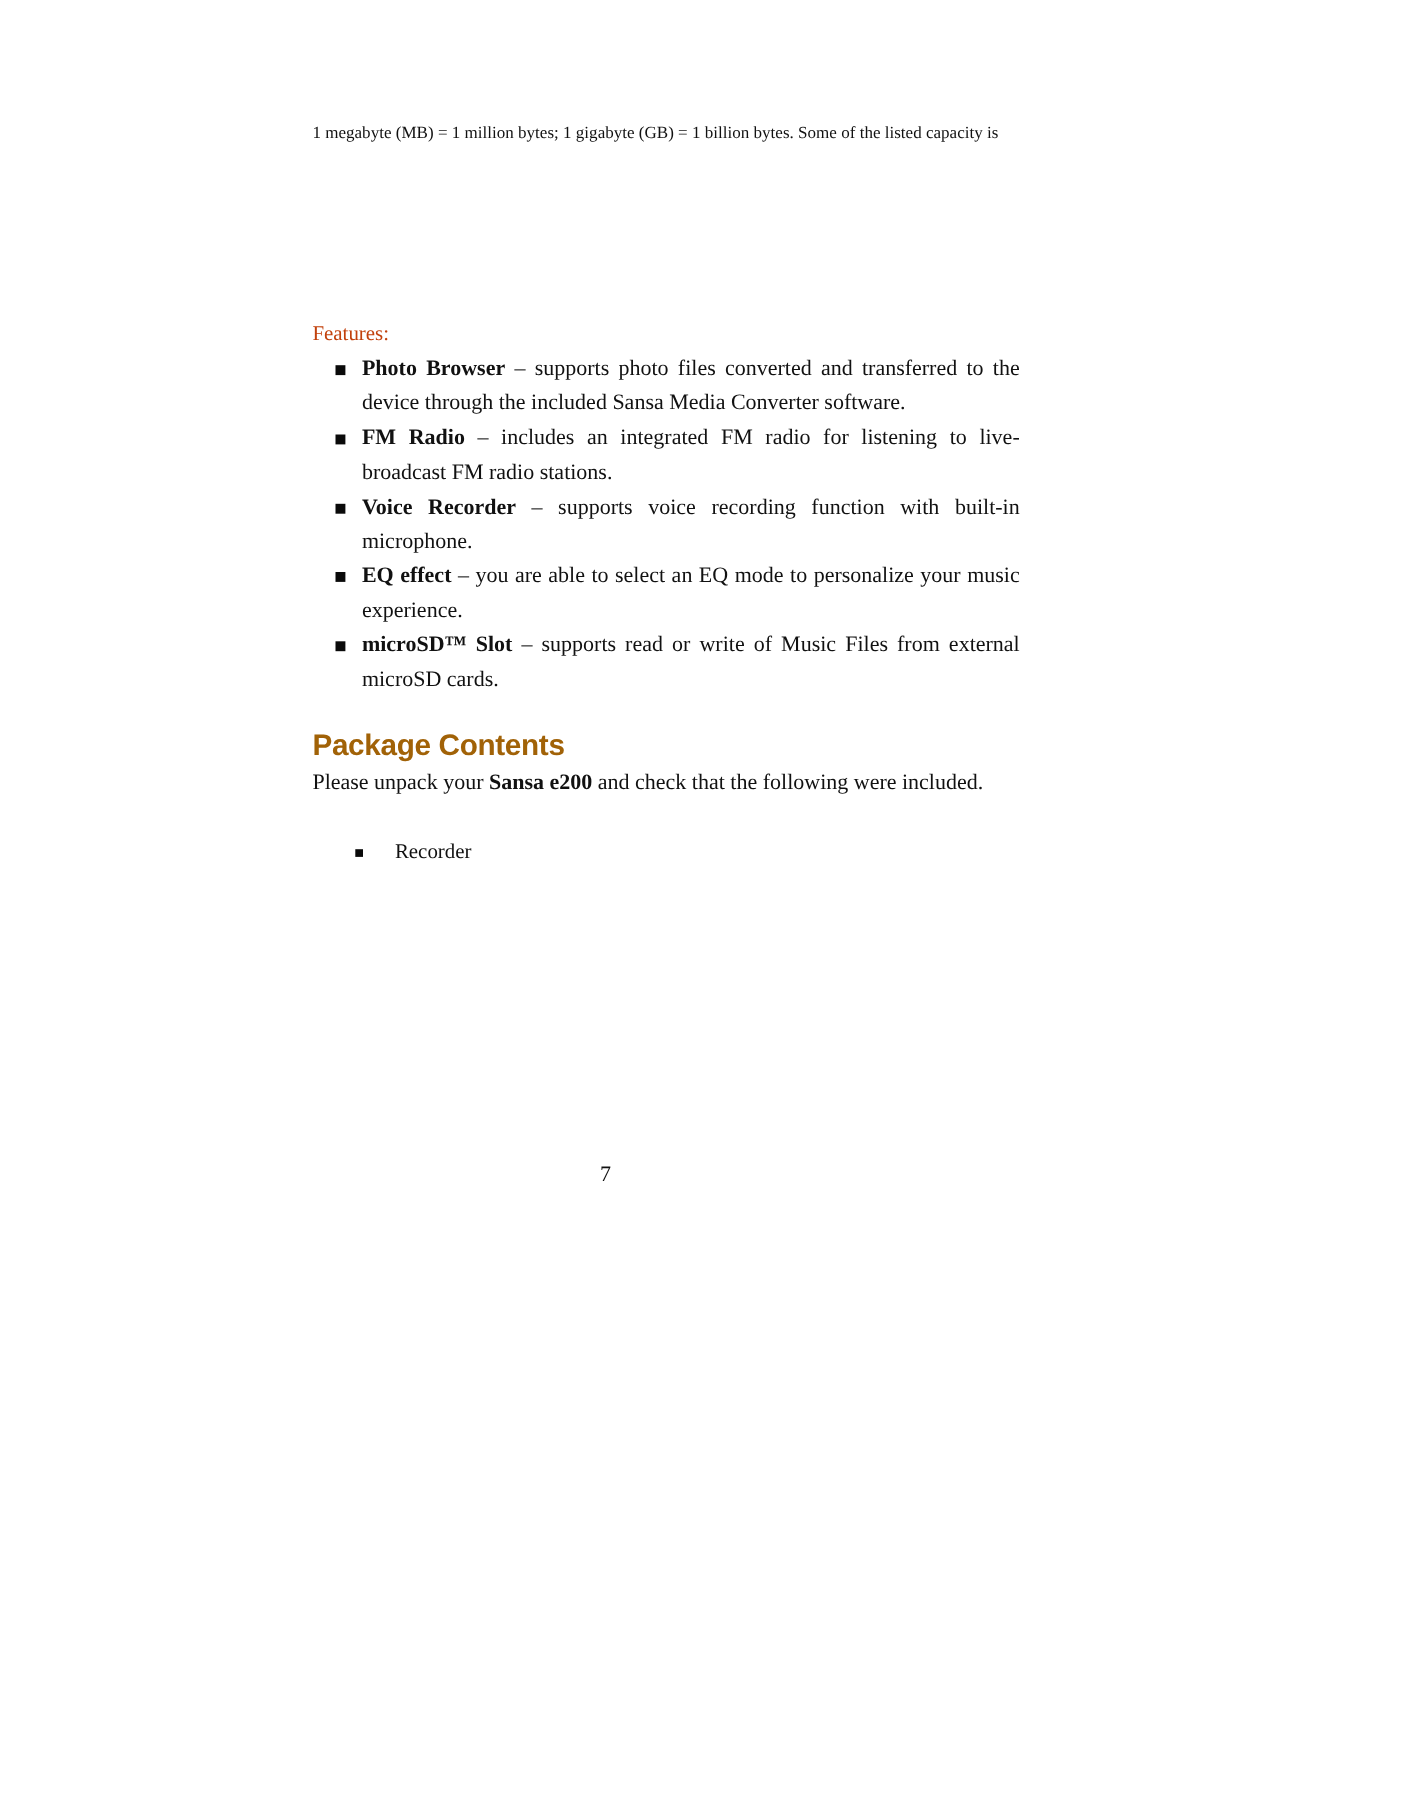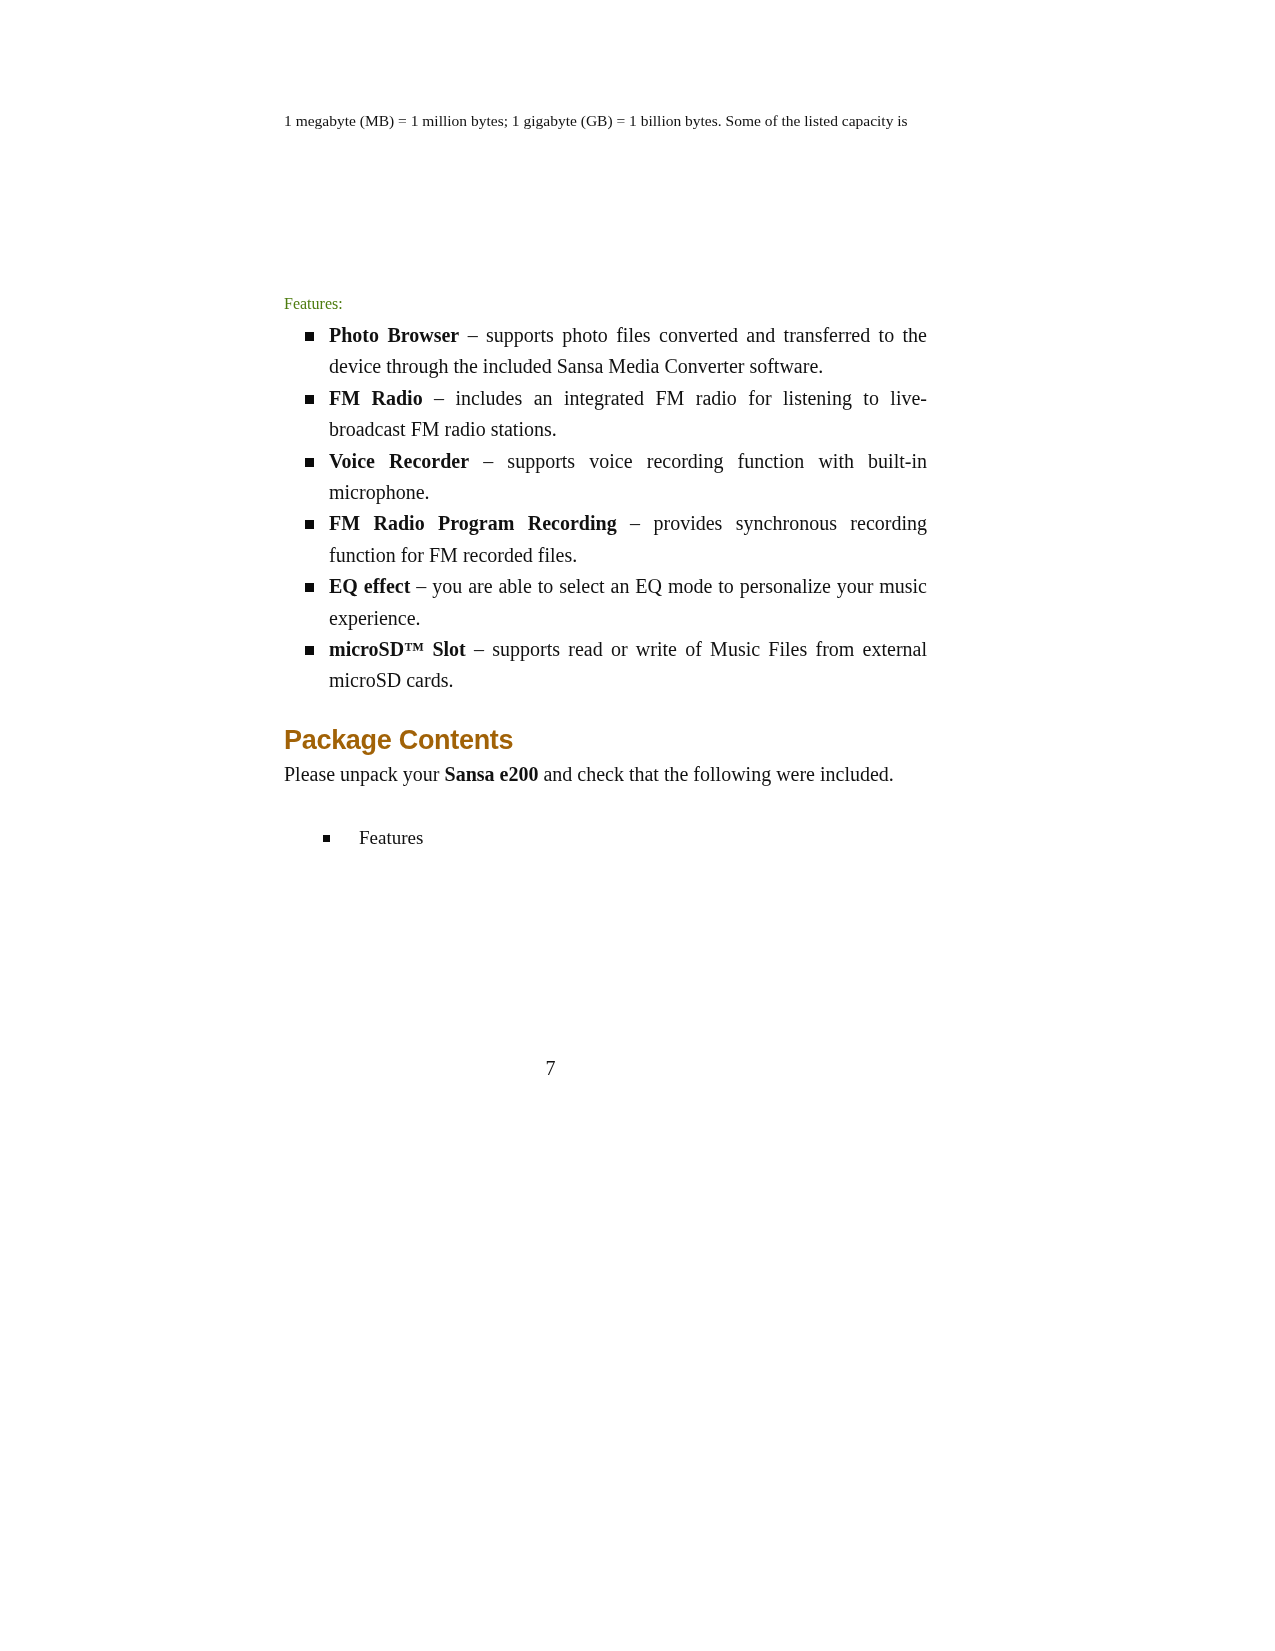--- a/index.html
+++ b/index.html
@@ -38,24 +38,24 @@
     line-height: 34px;
     text-align: justify;
     color: #111111;
     margin: 0;
   }
   .note-para .l2 { display: block; }
 
   .spacer-lg { height: 150px; }
 
   .features-label {
-    font-size: 16px;
+    font-size: 19px;
     line-height: 31px;
     margin: 0 0 1px 0;
-    color: #4d7c0f;
+    color: #c2410c;
   }
 
   ul.features {
     list-style: none;
     margin: 0;
     padding: 0;
   }
   ul.features > li {
     position: relative;
     padding-left: 45px;
@@ -155,43 +155,40 @@
       </li>
 
       <li class="no-justify">
         <span class="sq"></span><b>FM Radio</b><span> – </span><span>includes an integrated FM radio for listening to live-broadcast FM radio stations.</span>
       </li>
 
       <li>
         <span class="sq"></span><b>Voice Recorder</b><span> – </span><span>supports voice recording function with built-in microphone.</span>
       </li>
 
-      <li>
-        <span class="sq"></span><b>FM Radio Program Recording</b><span> – </span><span>provides synchronous recording function for FM recorded files.</span>
-      </li>
 
       <li class="no-justify">
         <span class="sq"></span><b>EQ effect</b><span> – </span><span>you are able to select an EQ mode to personalize your music experience.</span>
       </li>
 
       <li>
         <span class="sq"></span><b>microSD™ Slot</b><span> – </span><span>supports read or write of Music Files from external microSD cards.</span>
       </li>
 
 
     </ul>
 
     <div class="heading-wrap">
       <h2 class="section-heading">Package Contents</h2>
 
       <p class="lead-para"><span>Please unpack your </span><b>Sansa e200</b><span> and check that the following were included.</span></p>
 
       <ul class="package">
         <li>
-          <span class="sq-sm"></span><span>Features</span>
+          <span class="sq-sm"></span><span>Recorder</span>
         </li>
       </ul>
     </div>
 
   </div>
 
   <div class="page-number">7</div>
 
 </div>
 

